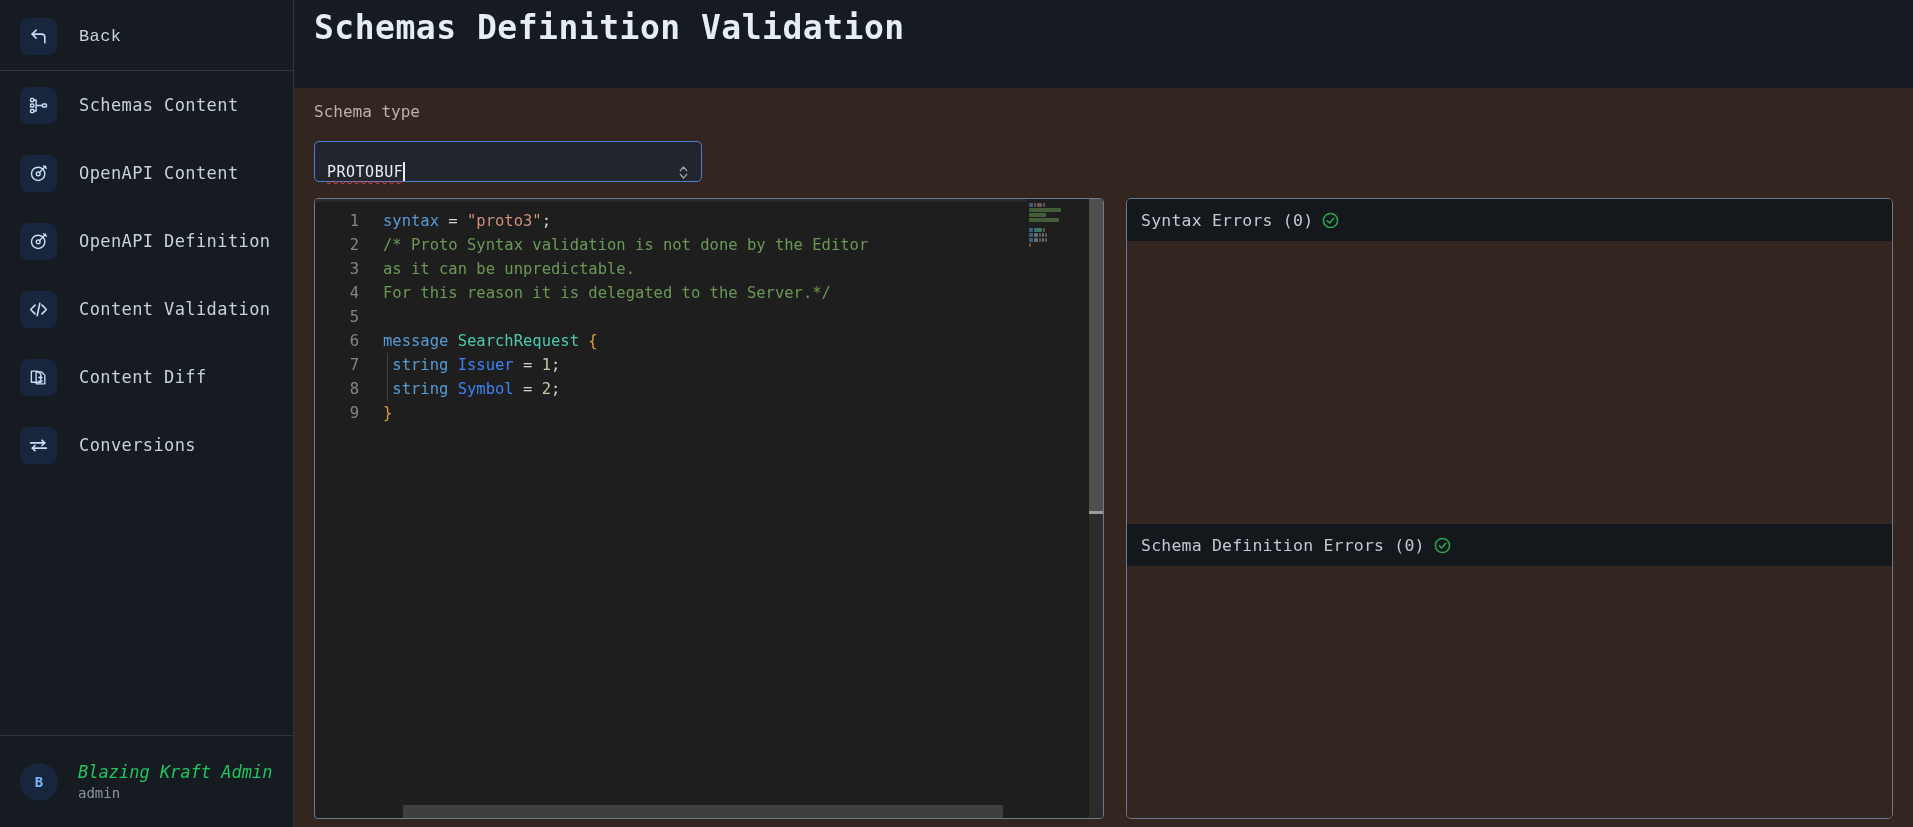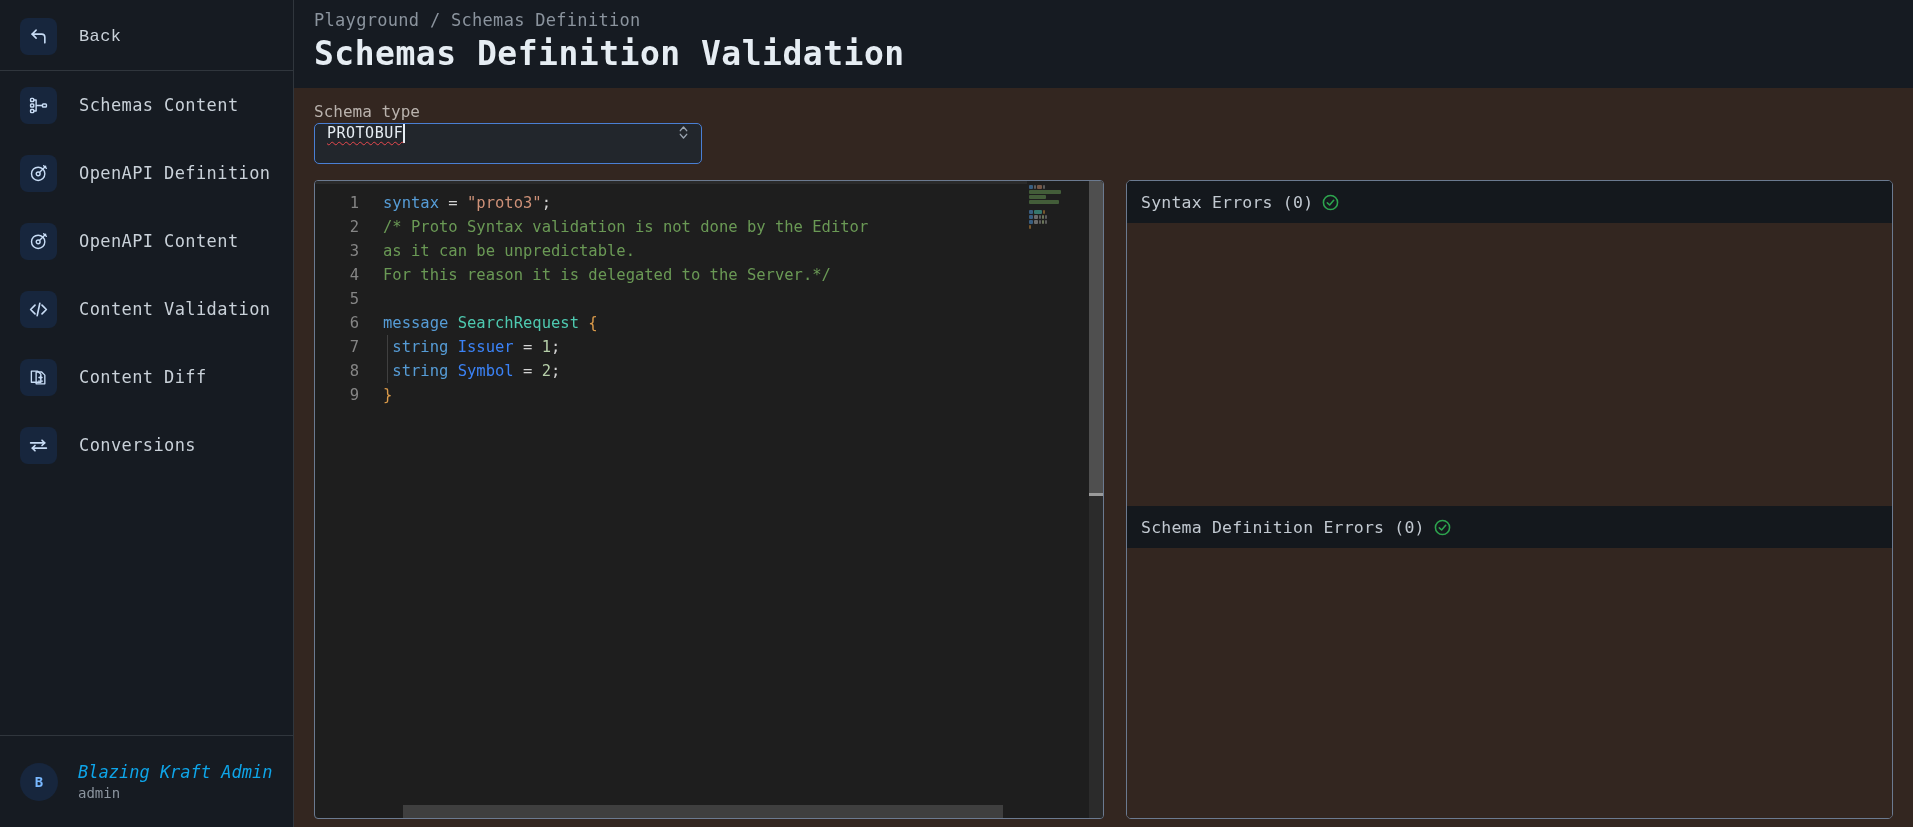--- a/index.html
+++ b/index.html
@@ -69,21 +69,21 @@
   .avatar {
     width: 38px; height: 38px; min-width: 38px;
     border-radius: 50%;
     background: #17263d;
     color: #79b8ff;
     display: flex; align-items: center; justify-content: center;
     font-size: 14px; font-weight: bold;
     margin-right: 20px;
   }
   .user-name {
-    color: #0ea5e9;
+    color: #22c55e;
     font-size: 17px;
     font-style: italic;
     line-height: 1.35;
     white-space: nowrap;
     text-align: center;
   }
   .user-role {
     color: #8b949e;
     font-size: 14px;
     line-height: 1.35;
@@ -120,36 +120,36 @@
   .body-area {
     flex: 1 1 auto;
     padding: 0 20px 0 20px;
     display: flex;
     flex-direction: column;
     overflow: hidden;
   }
   .field-label {
     color: #b9b2ad;
     font-size: 16px;
-    margin: 14px 0 2px 0;
+    margin: 14px 0 20px 0;
   }
   .select-wrap {
     position: relative;
     width: 388px;
     height: 41px;
     margin-bottom: 16px;
   }
   .select-box {
     width: 388px;
     height: 41px;
     background: #22262c;
     border: 1px solid #4a7fd4;
     border-radius: 5px;
     display: flex;
-    align-items: flex-start;
+    align-items: flex-end;
     padding: 0 12px;
   }
   .select-value {
     color: #e6edf3;
     font-size: 15px;
     letter-spacing: .5px;
     position: relative;
     text-decoration: underline;
     text-decoration-color: #e5484d;
     text-decoration-style: wavy;
@@ -360,33 +360,33 @@
 
     <div class="nav-item">
       <span class="nav-icon">
         <svg width="20" height="20" viewBox="0 0 24 24" fill="none" stroke="#c8dcf5" stroke-width="1.7" stroke-linecap="round" stroke-linejoin="round">
           <circle cx="11" cy="13" r="8"></circle>
           <circle cx="11" cy="13" r="2.3"></circle>
           <path d="M12.6 11.4 20 4"></path>
           <path d="M17.6 3.2 20.8 6.4"></path>
         </svg>
       </span>
-      <span class="nav-label">OpenAPI Definition</span>
+      <span class="nav-label">OpenAPI Content</span>
     </div>
 
     <div class="nav-item">
       <span class="nav-icon">
         <svg width="20" height="20" viewBox="0 0 24 24" fill="none" stroke="#c8dcf5" stroke-width="1.7" stroke-linecap="round" stroke-linejoin="round">
           <circle cx="11" cy="13" r="8"></circle>
           <circle cx="11" cy="13" r="2.3"></circle>
           <path d="M12.6 11.4 20 4"></path>
           <path d="M17.6 3.2 20.8 6.4"></path>
         </svg>
       </span>
-      <span class="nav-label">OpenAPI Content</span>
+      <span class="nav-label">OpenAPI Definition</span>
     </div>
 
     <div class="nav-item">
       <span class="nav-icon">
         <svg width="21" height="21" viewBox="0 0 24 24" fill="none" stroke="#c8dcf5" stroke-width="1.9" stroke-linecap="round" stroke-linejoin="round">
           <polyline points="8,7 3,12 8,17"></polyline>
           <polyline points="16,7 21,12 16,17"></polyline>
           <line x1="13.5" y1="5" x2="10.5" y2="19"></line>
         </svg>
       </span>
@@ -425,21 +425,20 @@
       <div>
         <div class="user-name">Blazing Kraft Admin</div>
         <div class="user-role">admin</div>
       </div>
     </div>
   </div>
 
   <div class="main">
 
     <div class="head">
-      <div class="breadcrumb">Playground / Schemas Definition</div>
       <div class="page-title">Schemas Definition Validation</div>
     </div>
 
     <div class="body-area">
 
       <div class="field-label">Schema type</div>
       <div class="select-wrap">
         <div class="select-box">
           <span class="select-value">PROTOBUF</span>
           <span class="caret"></span>

